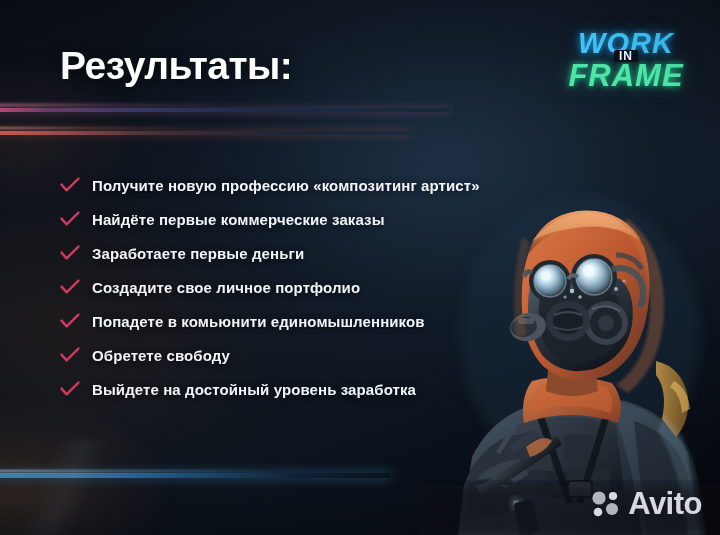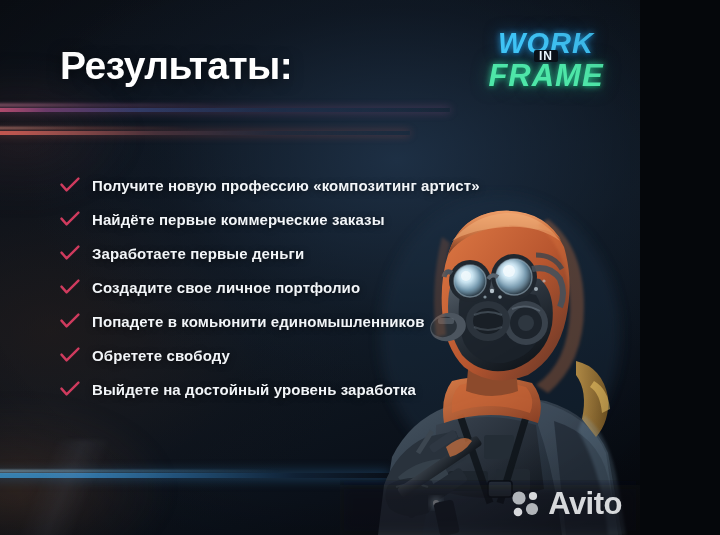--- a/index.html
+++ b/index.html
@@ -7,21 +7,21 @@
 
   html, body {
     width:720px; height:535px;
     overflow:hidden;
     background:#05070b;
     font-family:"Liberation Sans", sans-serif;
   }
 
   .slide {
     position:relative;
-    width:640px; height:535px;
+    width:720px; height:535px;
     overflow:hidden;
     background:
       radial-gradient(ellipse 520px 340px at 62% 30%, rgba(32,52,75,0.85) 0%, rgba(18,30,45,0.45) 45%, rgba(9,14,21,0) 72%),
       radial-gradient(ellipse 420px 300px at 8% 62%, rgba(40,28,24,0.55) 0%, rgba(18,16,20,0.20) 50%, rgba(8,10,15,0) 75%),
       linear-gradient(160deg, #0b0f16 0%, #0d141d 30%, #101923 55%, #0a1019 80%, #05080d 100%);
   }
 
   
   .vignette {
     position:absolute; inset:0;

